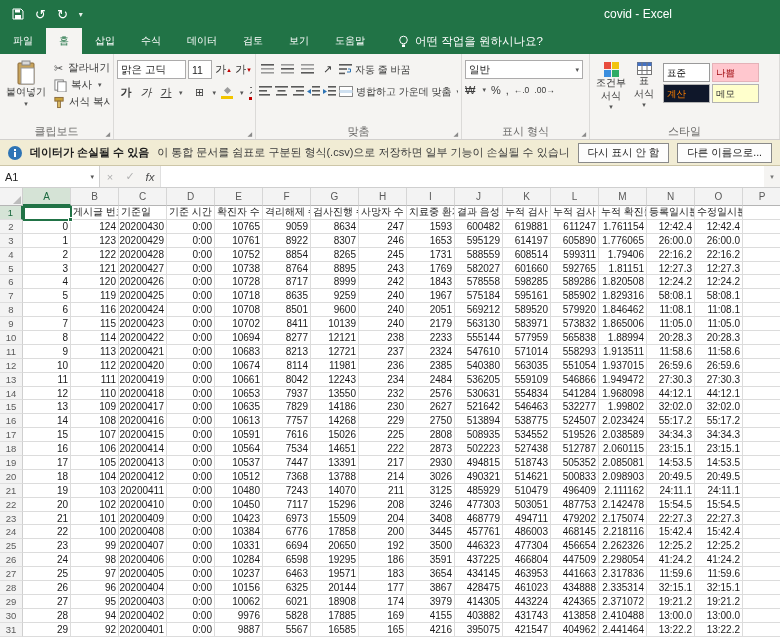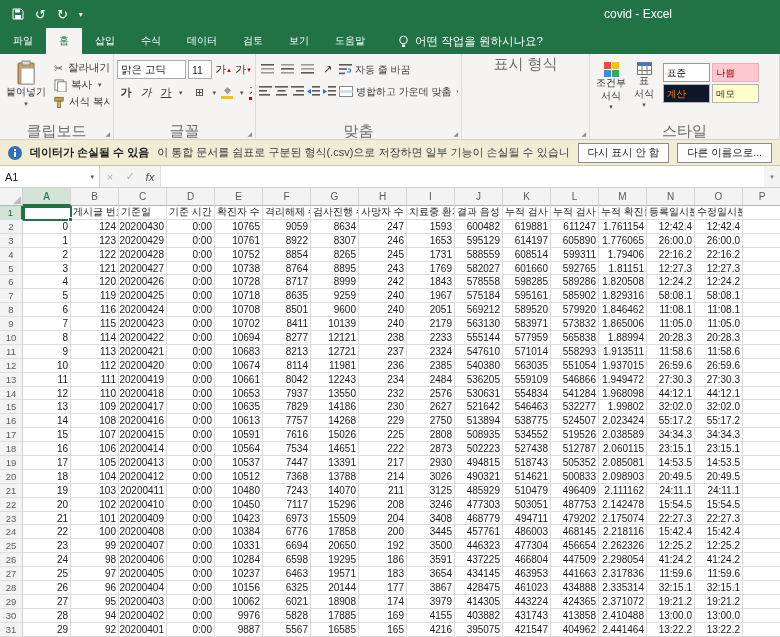--- a/index.html
+++ b/index.html
@@ -18,21 +18,21 @@
   .tabbar{height:26px;background:#217346;display:flex;align-items:stretch;flex:none;}
   .tab{padding:0 13px;font-size:10px;line-height:26px;color:#fff;white-space:nowrap;cursor:default;}
   .tab.sel{background:#f5f4f2;color:#217346;}
   .tellme{display:flex;align-items:center;gap:6px;margin-left:20px;color:#fff;font-size:11.5px;white-space:nowrap;}
 
   
   .ribbon{height:86px;background:#f5f4f2;border-bottom:1px solid #d2d0ce;display:flex;overflow:hidden;flex:none;}
   .group{position:relative;display:flex;flex-direction:column;border-right:1px solid #dbdad8;padding:3px 3px 0;flex:none;}
   .g-clip{width:114px}.g-font{width:142px}.g-align{width:206px}.g-number{width:128px}.g-styles{flex:1;}
   .gbody{flex:1;display:flex;overflow:hidden;}
-  .glabel{height:15px;font-size:15px;color:#6c6b6a;text-align:center;line-height:14px;white-space:nowrap;}
+  .glabel{height:15px;font-size:11px;color:#6c6b6a;text-align:center;line-height:14px;white-space:nowrap;}
   .launcher{position:absolute;right:3px;bottom:2px;font-size:6px;color:#8a8a8a;line-height:1;}
   .dd{font-size:7px;color:#555;margin-left:2px;}
   .vsep{width:1px;background:#dcdbd9;margin:1px 2px;align-self:stretch;}
 
   .bigbtn{display:flex;flex-direction:column;align-items:center;justify-content:flex-start;
     padding:3px 3px 1px;font-size:10px;color:#3b3b3b;text-align:center;line-height:1.25;cursor:default;white-space:nowrap;}
   .bigbtn .dd{margin:1px 0 0;}
   .smallcol{display:flex;flex-direction:column;justify-content:flex-start;gap:3px;padding:4px 0 0 4px;overflow:hidden;}
   .sbtn{display:flex;align-items:center;gap:4px;font-size:10.5px;color:#3b3b3b;white-space:nowrap;cursor:default;}
   .sbtn .ic{width:14px;display:inline-flex;justify-content:center;font-size:11px;color:#555;}
@@ -229,21 +229,20 @@
             </span>
             <span class="dd">▾</span>
             <span class="fbtn colorstack">
               <span>가</span>
               <span class="cbar"></span>
             </span>
 
           </div>
         </div>
       </div>
-      <div class="glabel">글꼴</div>
       <span class="launcher">◢</span>
     </div>
 
     <div class="group g-align">
       <div class="gbody">
         <div class="al-col">
           <div class="al-row">
             <span class="abtn">
                 <svg width="13" height="11" viewBox="0 0 13 11">
                   <rect width="13" height="1.6" fill="#5a5a5a"></rect>
@@ -323,20 +322,36 @@
               <span class="dd">▾</span>
             </span>
           </div>
         </div>
       </div>
       <div class="glabel">맞춤</div>
       <span class="launcher">◢</span>
     </div>
 
     <div class="group g-number">
+      <div class="gbody">
+        <div class="num-col">
+          <div class="combo num-combo">
+            <span>일반</span>
+            <span class="dd">▾</span>
+          </div>
+          <div class="num-row">
+            <span class="nbtn">₩</span>
+            <span class="dd">▾</span>
+            <span class="nbtn">%</span>
+            <span class="nbtn">,</span>
+            <span class="nbtn tiny">←.0</span>
+            <span class="nbtn tiny">.00→</span>
+          </div>
+        </div>
+      </div>
       <div class="glabel">표시 형식</div>
       <span class="launcher">◢</span>
     </div>
 
     <div class="group g-styles">
       <div class="gbody">
         <div class="st-row">
           <div class="bigbtn">
             <svg width="15" height="15" viewBox="0 0 15 15">
                 <rect width="7" height="7" fill="#e84c3d"></rect>

